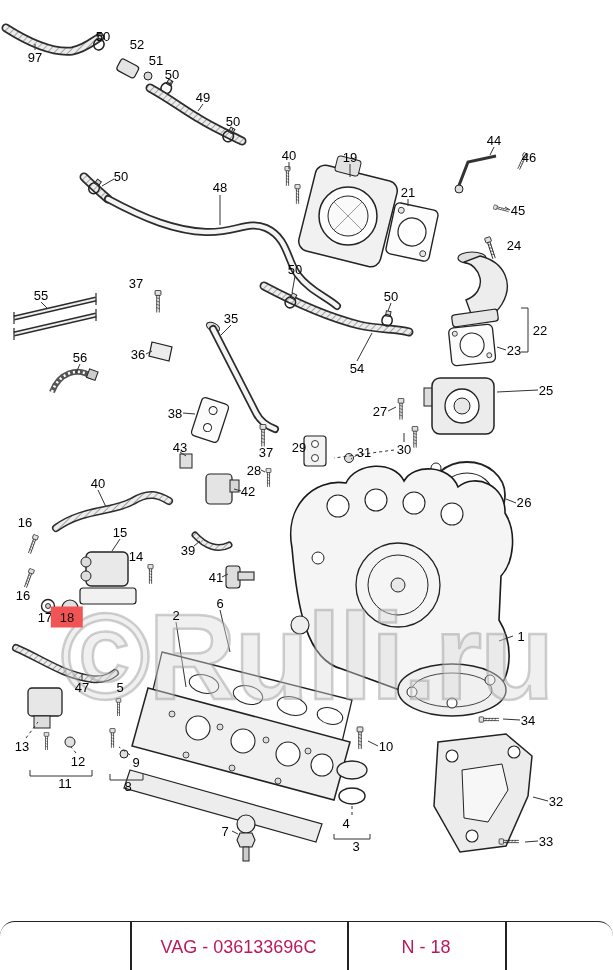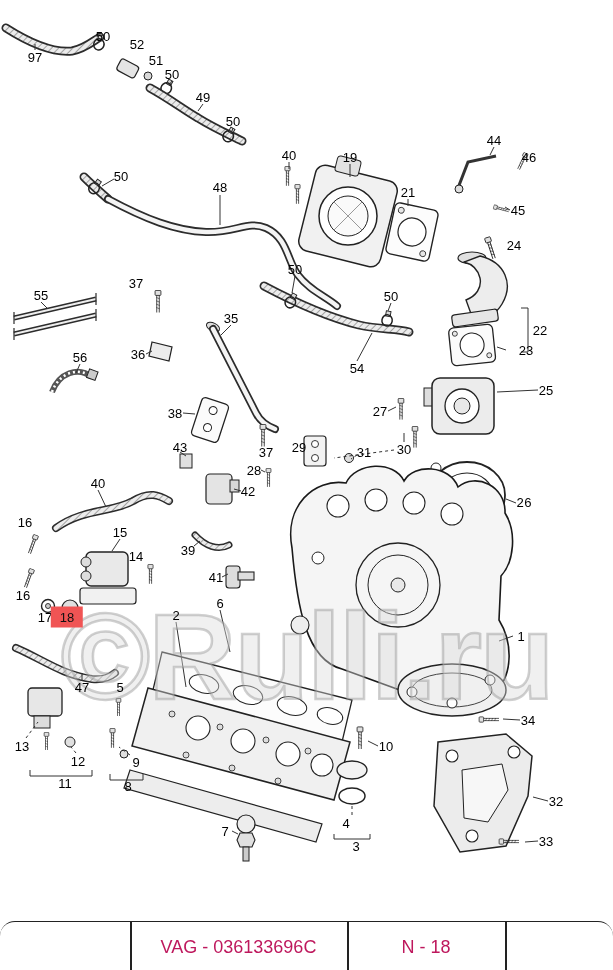--- a/index.html
+++ b/index.html
@@ -311,21 +311,21 @@
       <span class="callout" style="left: 350px; top: 157px;">19</span>
       <span class="callout" style="left: 494px; top: 140px;">44</span>
       <span class="callout" style="left: 529px; top: 157px;">46</span>
       <span class="callout" style="left: 518px; top: 210px;">45</span>
       <span class="callout" style="left: 408px; top: 192px;">21</span>
       <span class="callout" style="left: 514px; top: 245px;">24</span>
       <span class="callout" style="left: 136px; top: 283px;">37</span>
       <span class="callout" style="left: 295px; top: 269px;">50</span>
       <span class="callout" style="left: 391px; top: 296px;">50</span>
       <span class="callout" style="left: 540px; top: 330px;">22</span>
-      <span class="callout" style="left: 514px; top: 350px; margin-left: 12px;">23</span>
+      <span class="callout" style="left: 514px; top: 350px;">23</span>
       <span class="callout" style="left: 41px; top: 295px;">55</span>
       <span class="callout" style="left: 231px; top: 318px;">35</span>
       <span class="callout" style="left: 138px; top: 354px;">36</span>
       <span class="callout" style="left: 357px; top: 368px;">54</span>
       <span class="callout" style="left: 80px; top: 357px;">56</span>
       <span class="callout" style="left: 546px; top: 390px;">25</span>
       <span class="callout" style="left: 175px; top: 413px;">38</span>
       <span class="callout" style="left: 380px; top: 411px;">27</span>
       <span class="callout" style="left: 404px; top: 449px;">30</span>
       <span class="callout" style="left: 180px; top: 447px;">43</span>

